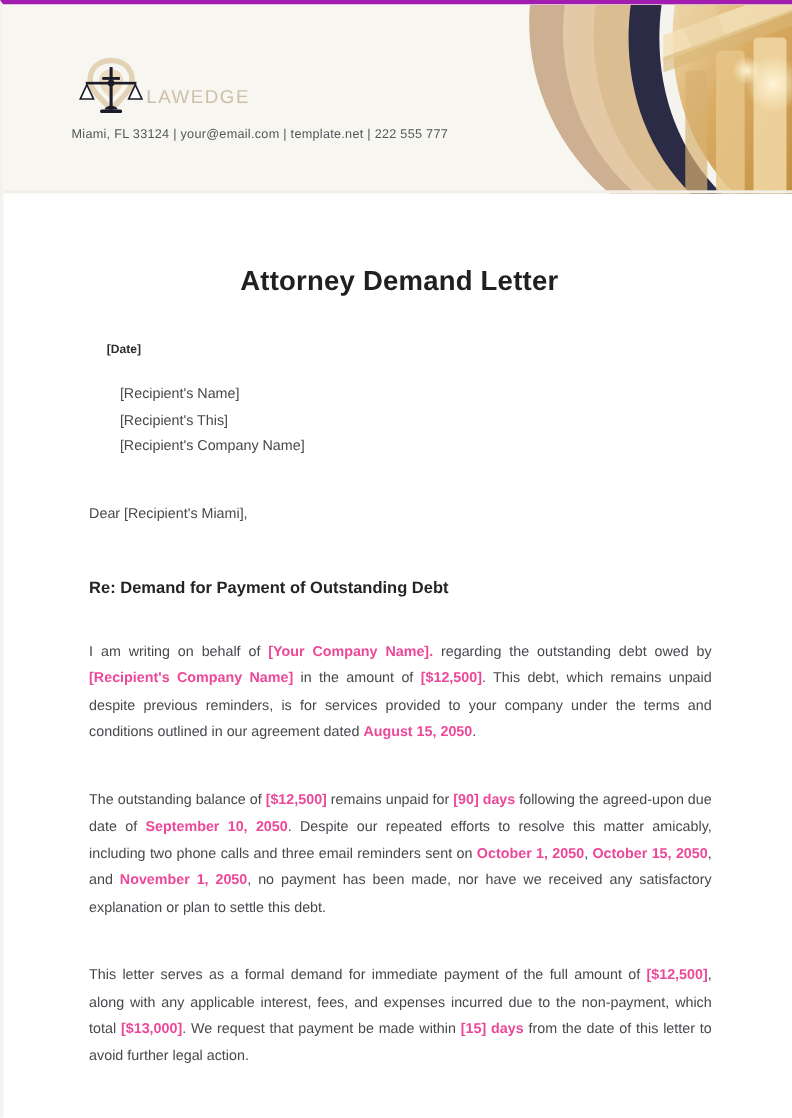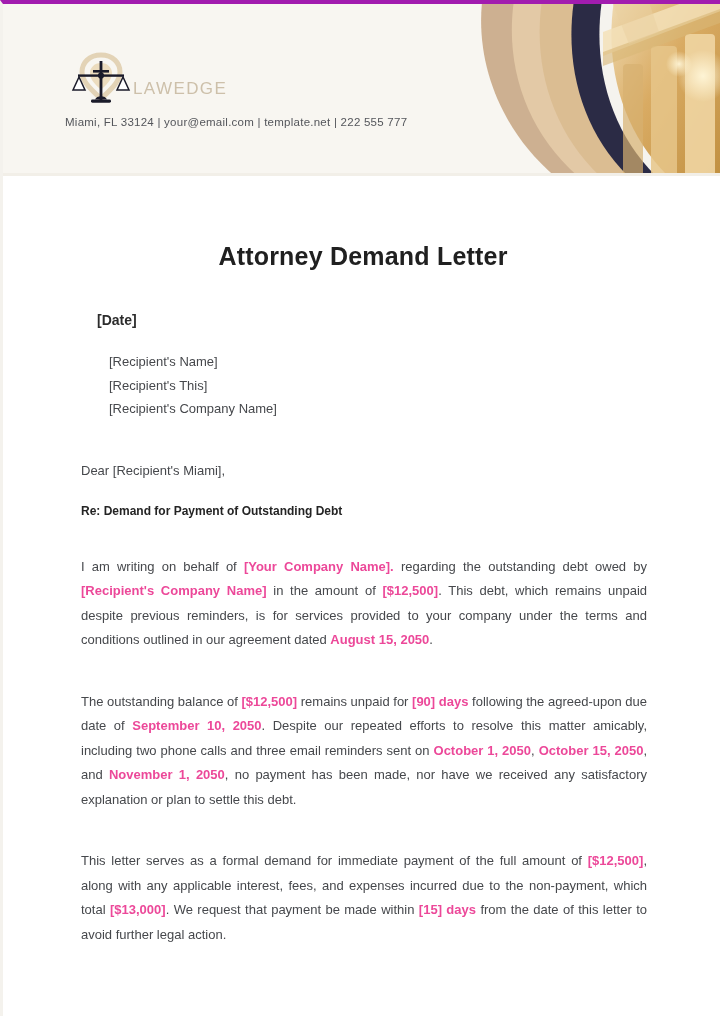--- a/index.html
+++ b/index.html
@@ -108,21 +108,21 @@
   }
 
   .letter {
     position: absolute;
     left: 78px;
     top: 308px;
     width: 566px;
   }
 
   .date-line {
-    font-size: 14px;
+    font-size: 11px;
     font-weight: bold;
     color: #2c2c2c;
     margin-bottom: 22px;
     padding-left: 16px;
   }
 
   .recipient-block {
     margin-bottom: 0;
   }
   .recipient-block div {
@@ -132,24 +132,24 @@
     padding-left: 28px;
   }
 
   .salutation {
     font-size: 13px;
     color: #46484c;
     margin-top: 42px;
   }
 
   .subject-line {
-    font-size: 12px;
+    font-size: 15px;
     font-weight: bold;
     color: #242424;
-    margin-top: 26px;
+    margin-top: 52px;
   }
 
   .para {
     font-size: 13px;
     color: #46484c;
     line-height: 24.5px;
     text-align: justify;
     margin-top: 37px;
   }
   .para b {

